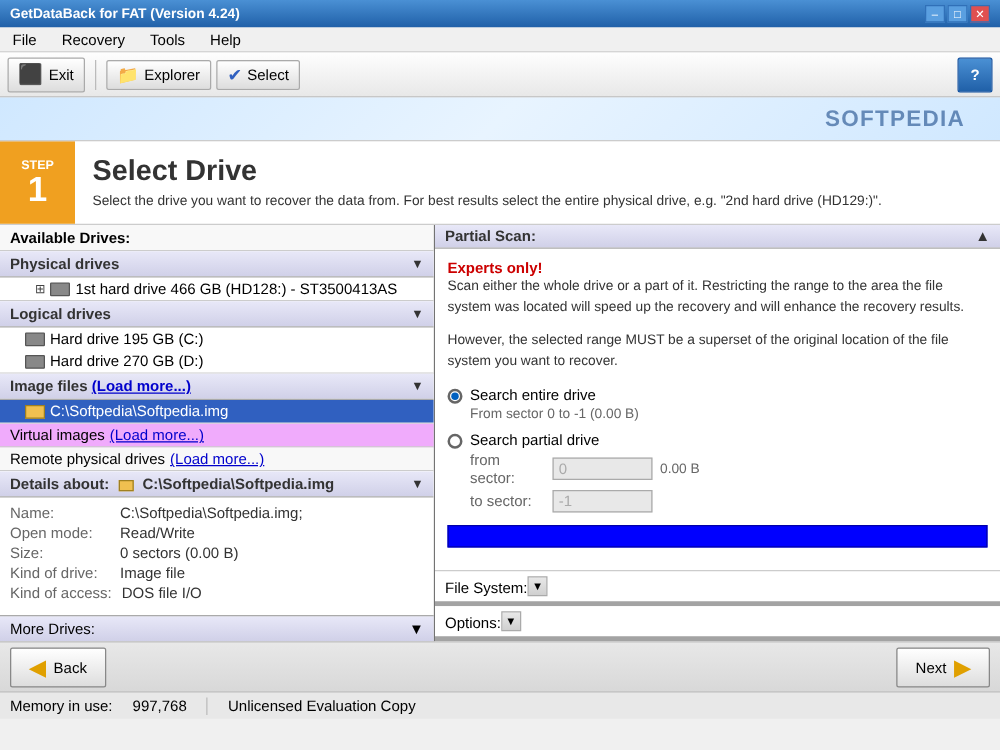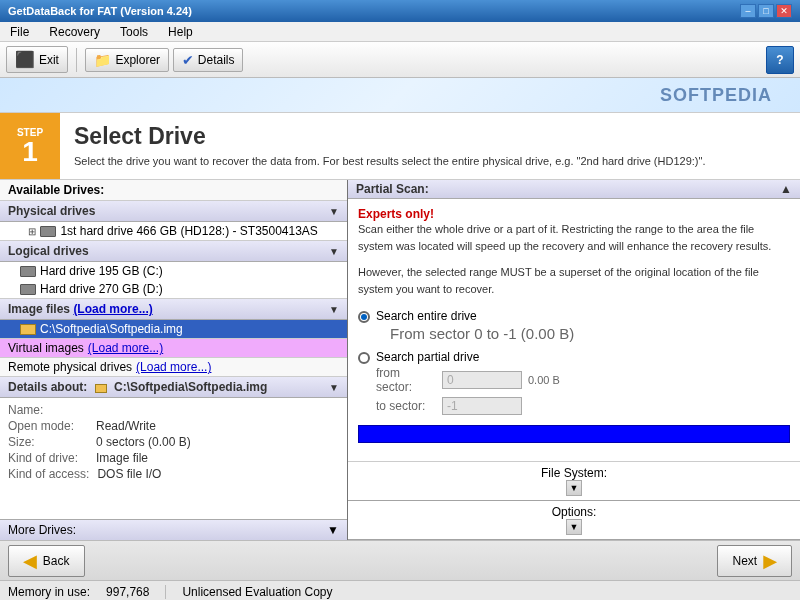--- a/index.html
+++ b/index.html
@@ -188,21 +188,21 @@
     .radio-circle {
       width: 12px; height: 12px; border-radius: 50%;
       border: 2px solid #666; background: white;
       display: flex; align-items: center; justify-content: center;
     }
     .radio-circle.checked::after {
       content: '';
       width: 6px; height: 6px; border-radius: 50%;
       background: #0060c0;
     }
-    .radio-sub { margin-left: 32px; color: #666; font-size: 15px; }
+    .radio-sub { margin-left: 18px; color: #666; font-size: 11px; }
 
     .sector-inputs {
       margin-left: 18px;
       display: flex;
       flex-direction: column;
       gap: 3px;
     }
     .sector-row {
       display: flex; align-items: center; gap: 6px;
     }
@@ -215,25 +215,24 @@
     .sector-size { color: #666; font-size: 11px; }
 
     
     .blue-bar {
       height: 18px;
       background: #0000ff;
       margin: 10px 0;
       border: 1px solid #0000aa;
     }
     .dropdown-row {
-      display: flex; align-items: center;
-      border-bottom: 1px solid #a3a3a3;
+      display: flex; align-items: flex-end;
+      border-bottom: 4px solid #a3a3a3;
       padding: 4px 8px;
       background: white;
-      flex-direction: column;
     }
     .dropdown-arrow {
       width: 16px; height: 16px;
       background: linear-gradient(to bottom, #e8e8e8, #d0d0d0);
       border: 1px solid #aaa;
       display: flex; align-items: center; justify-content: center;
       cursor: pointer; font-size: 9px;
     }
 
     
@@ -322,21 +321,21 @@
     <span style="color:#cc3300; font-size:16px;">⬛</span>
     <span>Exit</span>
   </div>
   <div class="toolbar-separator"></div>
   <div class="toolbar-btn">
     <span style="color:#f0a020; font-size:14px;">📁</span>
     <span>Explorer</span>
   </div>
   <div class="toolbar-btn">
     <span style="color:#3060c0; font-size:14px;">✔</span>
-    <span>Details</span>
+    <span>Select</span>
   </div>
   <div class="toolbar-help">
     <span>?</span>
   </div>
 </div>
 
 <div class="softpedia-area">
   <span class="softpedia-text">SOFTPEDIA</span>
 </div>
 
@@ -412,20 +411,21 @@
         <span>
           <span>Details about:</span>
           <span style="display:inline-block;width:12px;height:9px;background:#f0c050;border:1px solid #a08020;vertical-align:middle;margin:0 4px;"></span>
           <span>C:\Softpedia\Softpedia.img</span>
         </span>
         <span class="collapse-btn">▼</span>
       </div>
       <div class="details-grid">
         <div class="details-row">
           <span class="details-label">Name:</span>
+          <span class="details-value">C:\Softpedia\Softpedia.img;</span>
         </div>
         <div class="details-row">
           <span class="details-label">Open mode:</span>
           <span class="details-value">Read/Write</span>
         </div>
         <div class="details-row">
           <span class="details-label">Size:</span>
           <span class="details-value">0 sectors (0.00 B)</span>
         </div>
         <div class="details-row">

